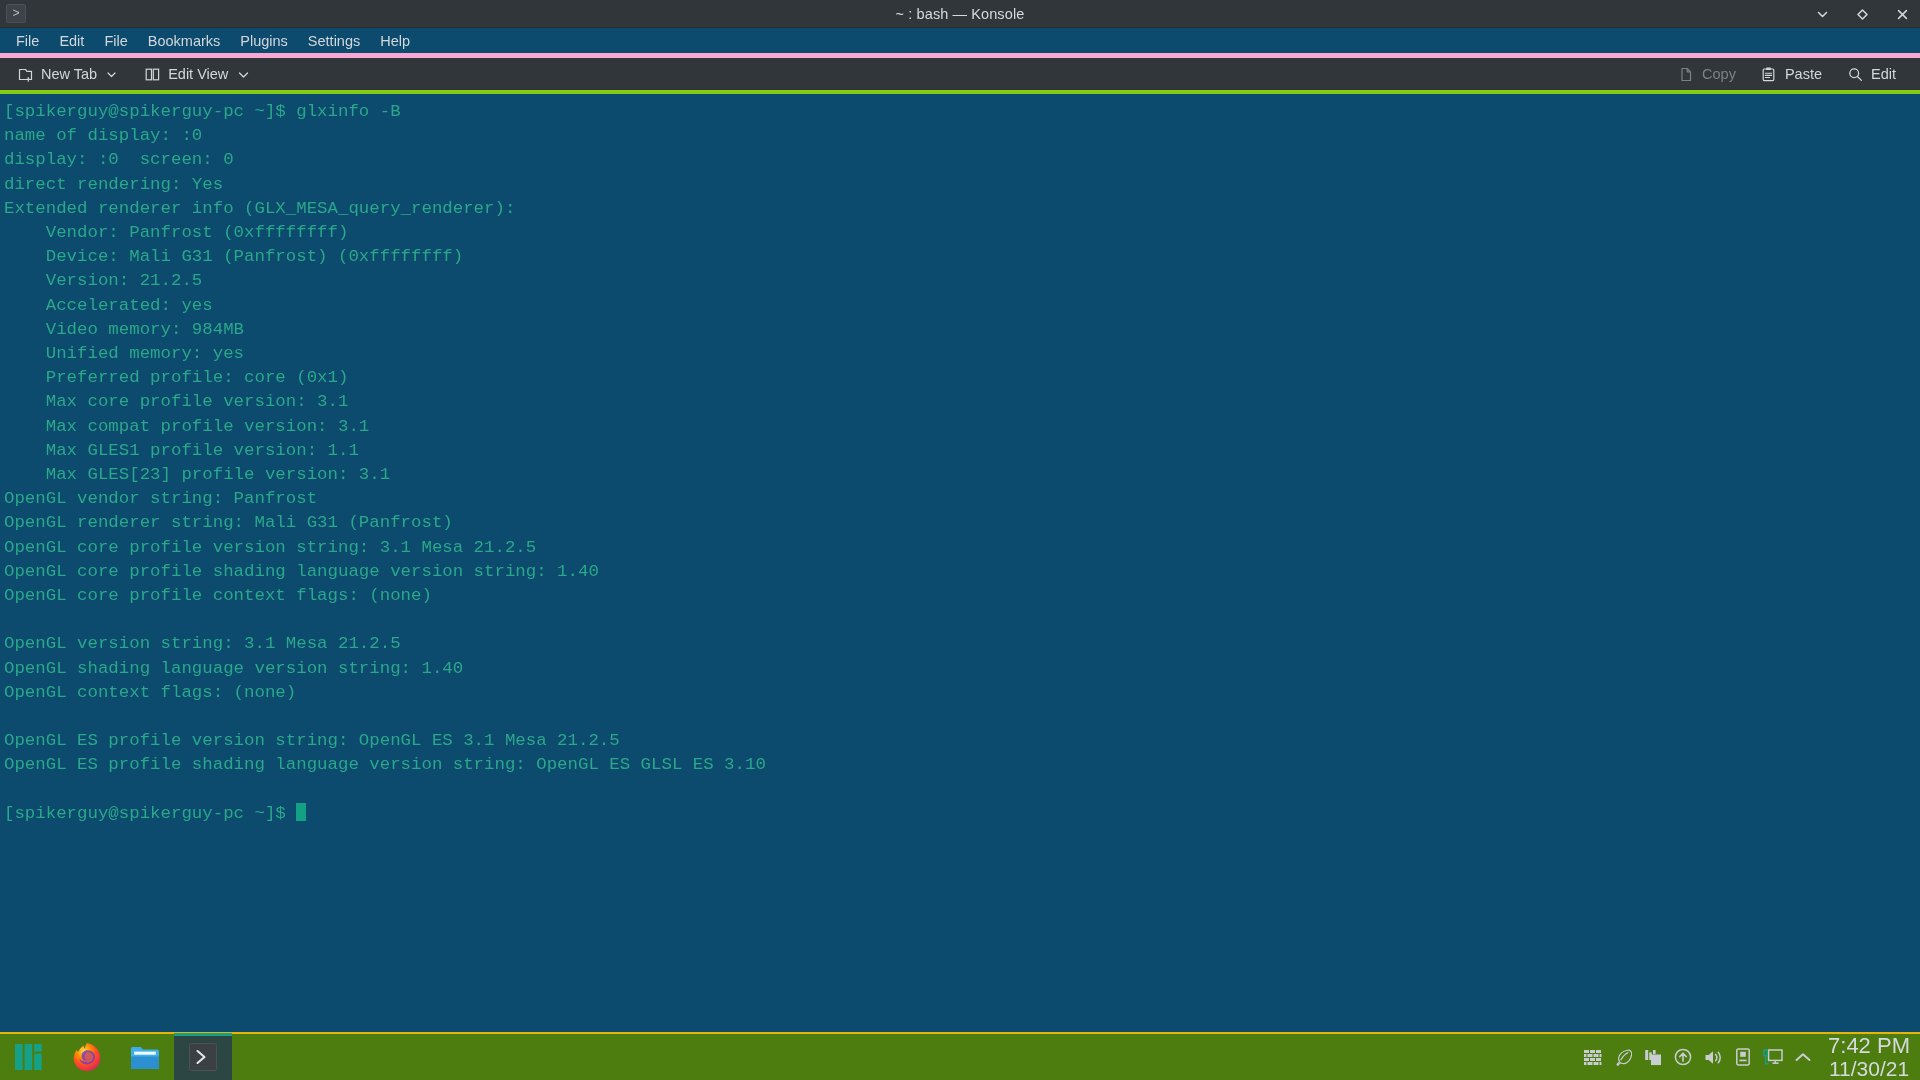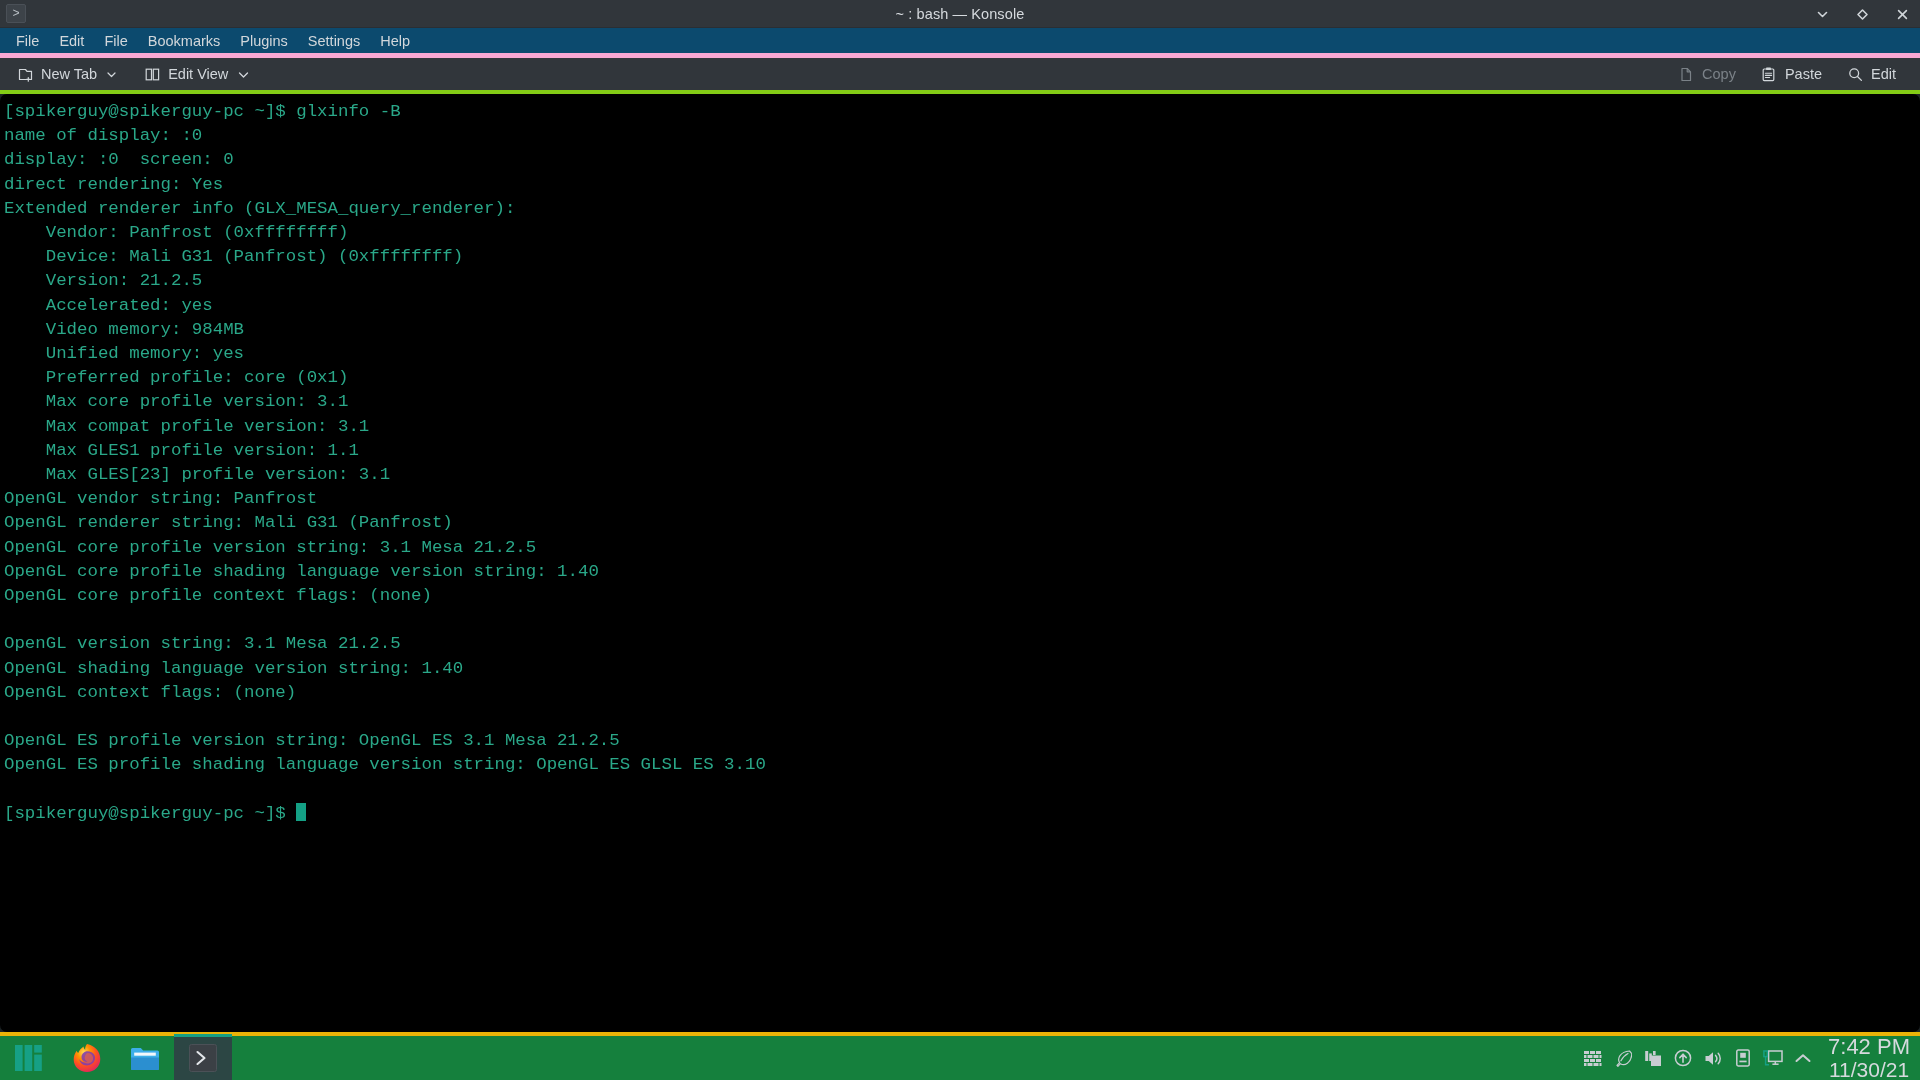--- a/index.html
+++ b/index.html
@@ -86,47 +86,46 @@
     user-select:none;
   }
   .tbtn.disabled { color:#7b8288; }
   .tbtn .ico { display:flex; align-items:center; justify-content:center; width:18px; height:18px; }
   .tbtn .ico svg { display:block; }
   .caret { margin-left:2px; display:flex; align-items:flex-end; }
 
   
   #terminal {
     flex:1 1 auto;
-    background:#000000;
+    background:#0c4a6e;
     padding:6px 0 0 4px;
     overflow:hidden;
-    border-radius:7px;
   }
   #term-text {
     font-family:"Liberation Mono", monospace;
     font-size:17.4px;
     line-height:24.2px;
     color:#2aa889;
     white-space:pre;
     letter-spacing:0px;
   }
   .cursor {
     display:inline-block;
     width:10px; height:18px;
     background:#14a085;
     vertical-align:-3px;
   }
 
   
   #taskbar {
     position:absolute; left:0; top:1032px;
     width:1920px; height:48px;
-    background:#15803d;
+    background:#4d7c0f;
     display:flex; align-items:center;
-    border-top:4px solid #eab308;
+    border-top:2px solid #eab308;
   }
   .launchers { display:flex; align-items:center; height:48px; }
   .launcher {
     width:58px; height:48px;
     display:flex; align-items:center; justify-content:center;
     position:relative;
   }
   .launcher.active { background:#2c4644; }
   .launcher.active::before {
     content:""; position:absolute; top:0; left:0; right:0; height:3px;

